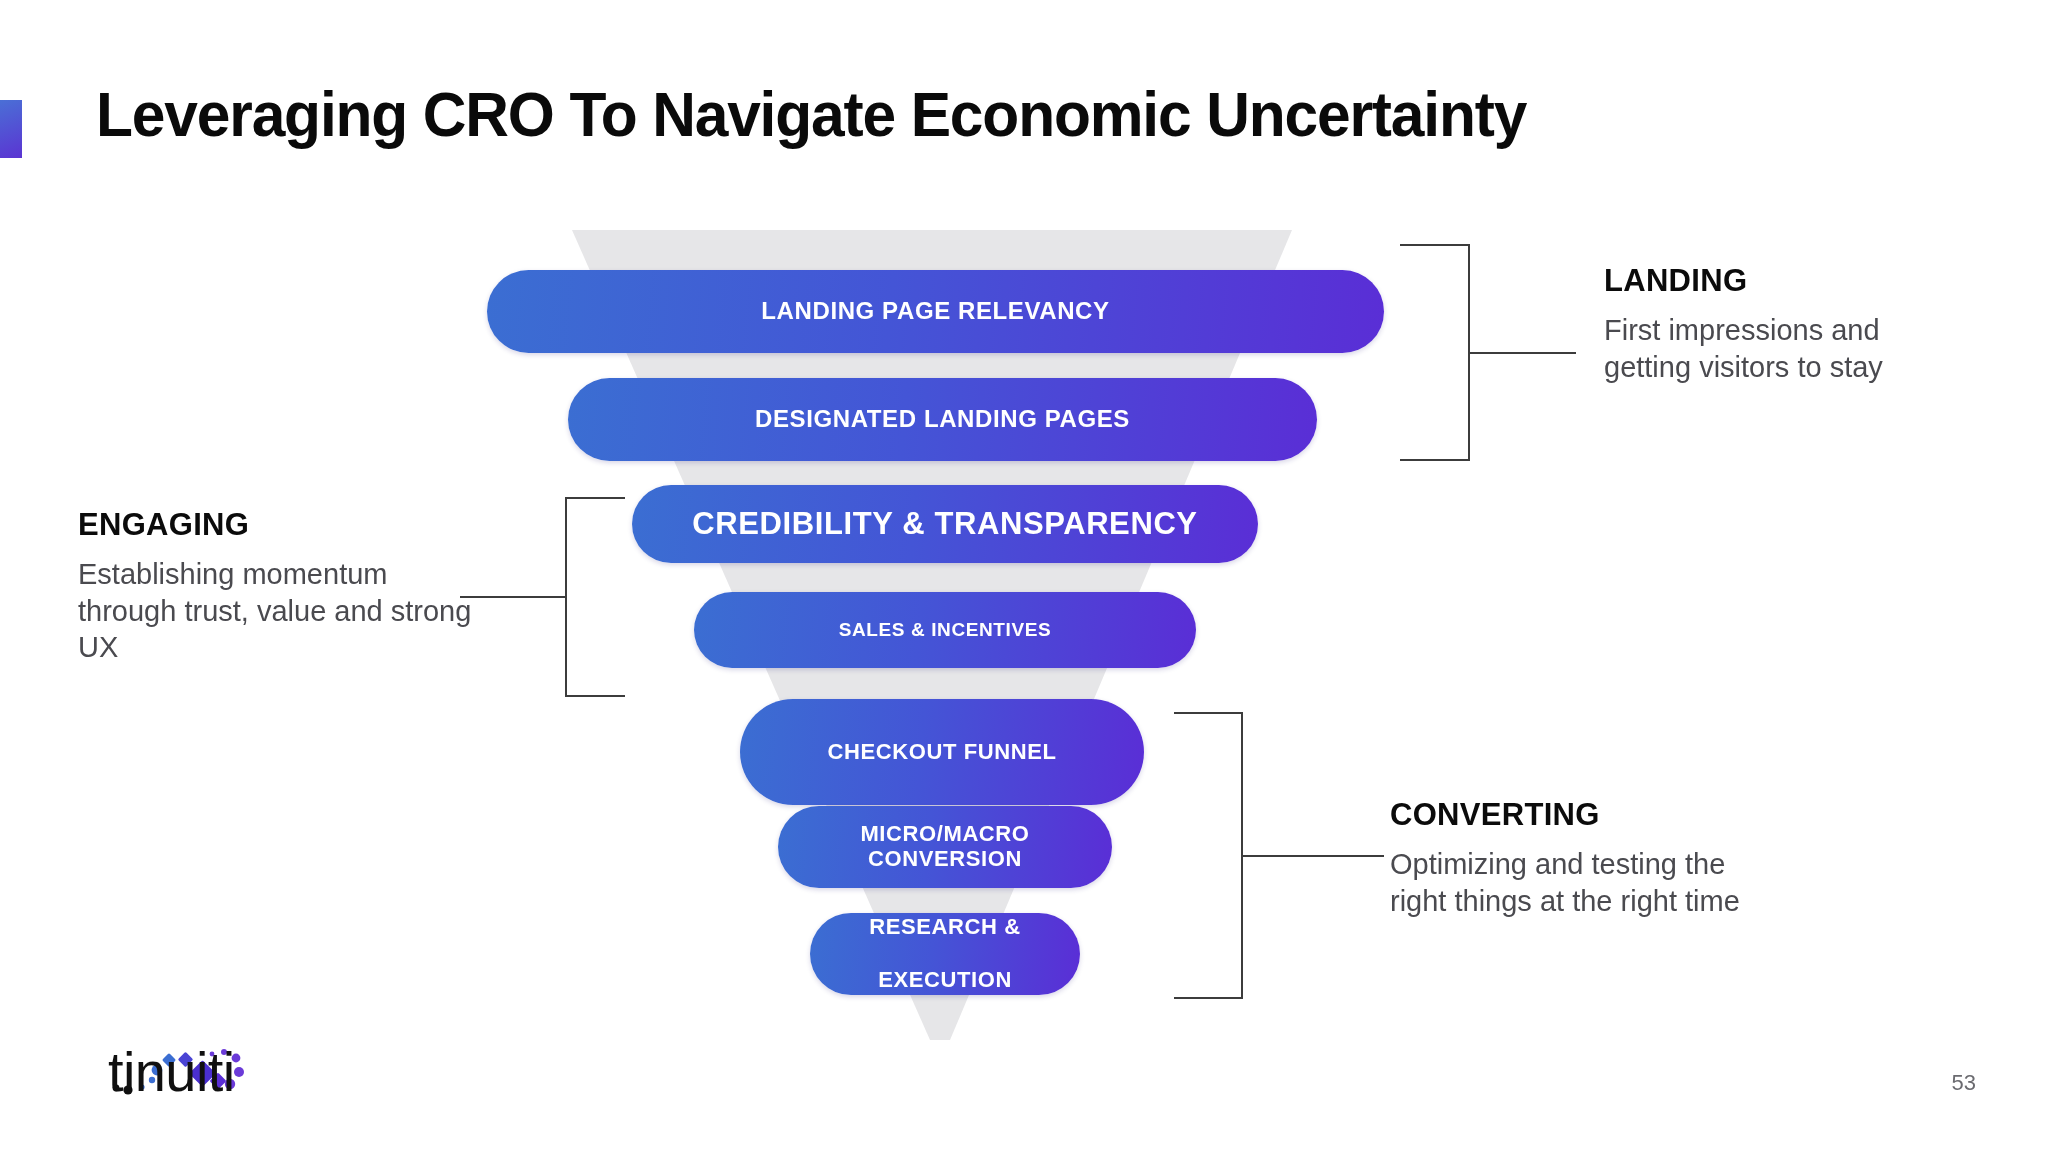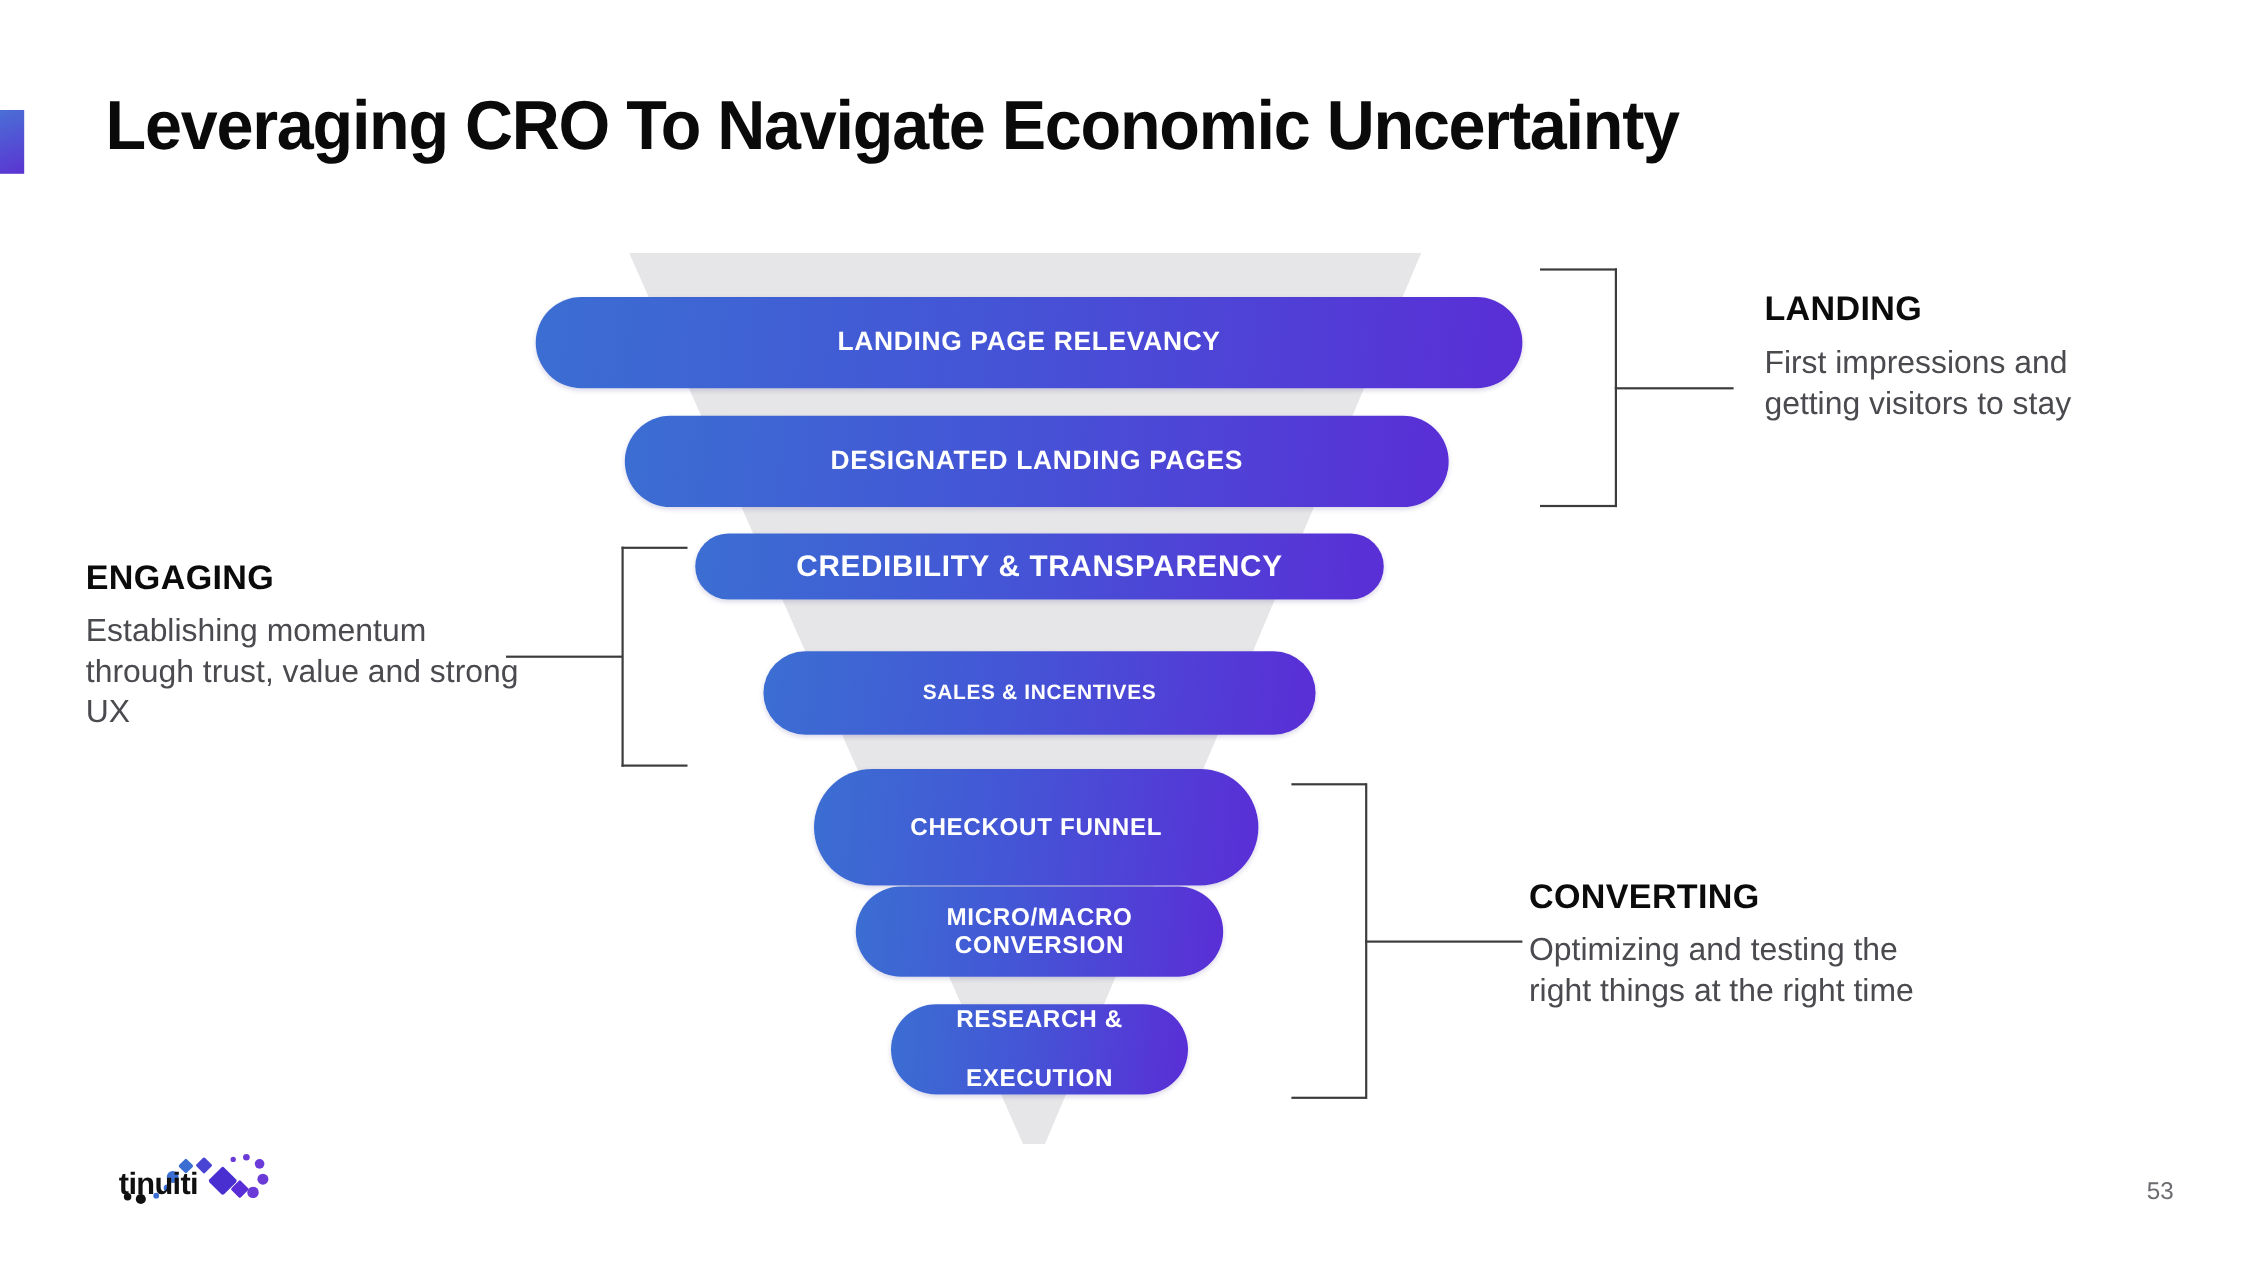--- a/index.html
+++ b/index.html
@@ -82,22 +82,22 @@
     font-size:29px; color:#4a4a4f; line-height:1.26;
     font-family:"Liberation Sans", sans-serif;
   }
 
   
   .logo{
     position:absolute; left:108px; top:1042px;
     width:150px; height:62px;
   }
   .logo-word{
-    position:absolute; left:0; bottom:12px;
-    font-size:28px; font-weight:bold; color:#101010;
+    position:absolute; left:0; bottom:0;
+    font-size:56px; font-weight:normal; color:#101010;
     letter-spacing:-0.6px;
     font-family:"Liberation Sans", sans-serif;
   }
   .page-num{
     position:absolute; right:72px; top:1070px;
     font-size:22px; color:#6b6b70;
     font-family:"Liberation Sans", sans-serif;
   }
 </style>
 </head>
@@ -115,21 +115,21 @@
 <div class="bars">
 
   <div class="bar" style="left:487px; top:270px; width:897px; height:83px; font-size:24px;">
     <span>LANDING PAGE RELEVANCY</span>
   </div>
 
   <div class="bar" style="left:568px; top:378px; width:749px; height:83px; font-size:24px;">
     <span>DESIGNATED LANDING PAGES</span>
   </div>
 
-  <div class="bar" style="left:632px; top:485px; width:626px; height:60px; font-size:27px;">
+  <div class="bar" style="left:632px; top:485px; width:626px; height:78px; font-size:31px;">
     <span>CREDIBILITY &amp; TRANSPARENCY</span>
   </div>
 
   <div class="bar" style="left:694px; top:592px; width:502px; height:76px; font-size:19px;">
     <span>SALES &amp; INCENTIVES</span>
   </div>
 
   <div class="bar" style="left:740px; top:699px; width:404px; height:106px; font-size:22px;">
     <span>CHECKOUT FUNNEL</span>
   </div>

